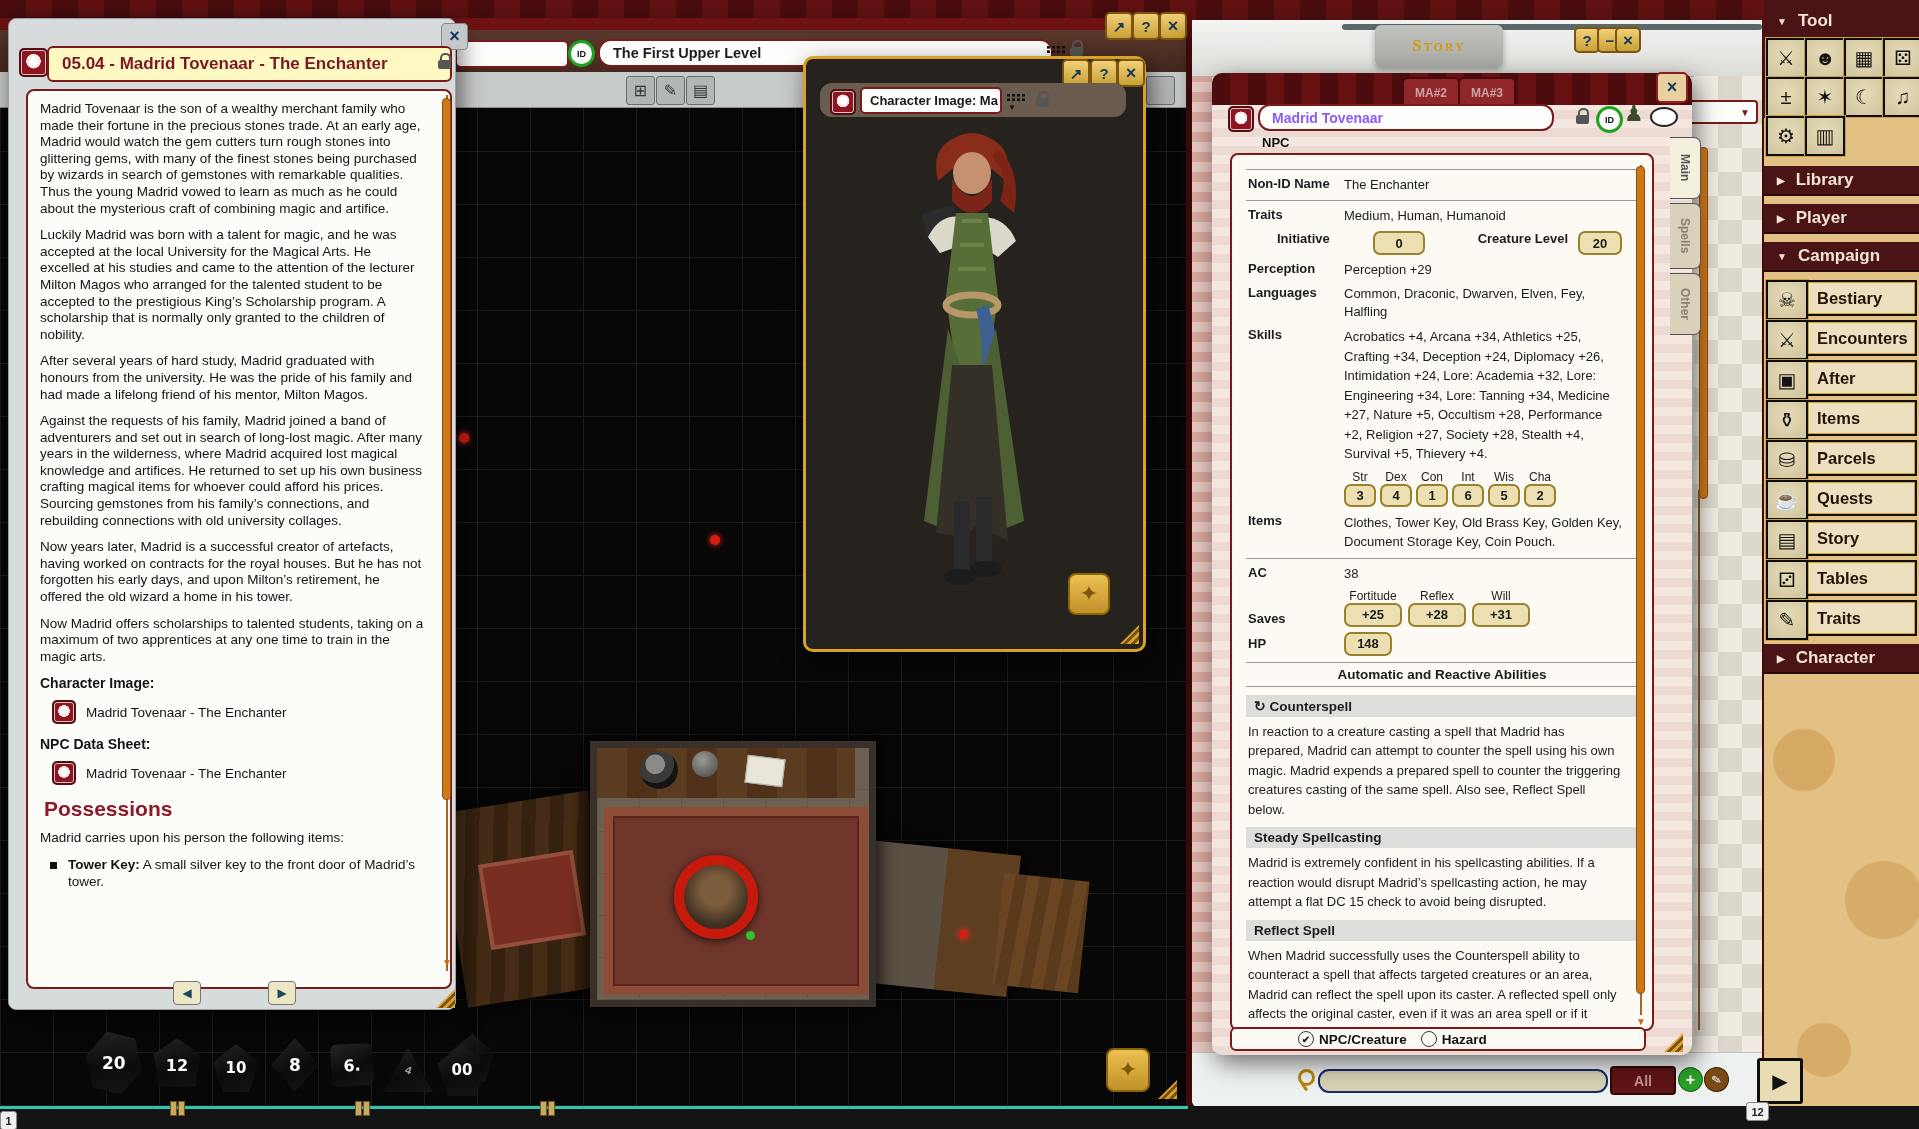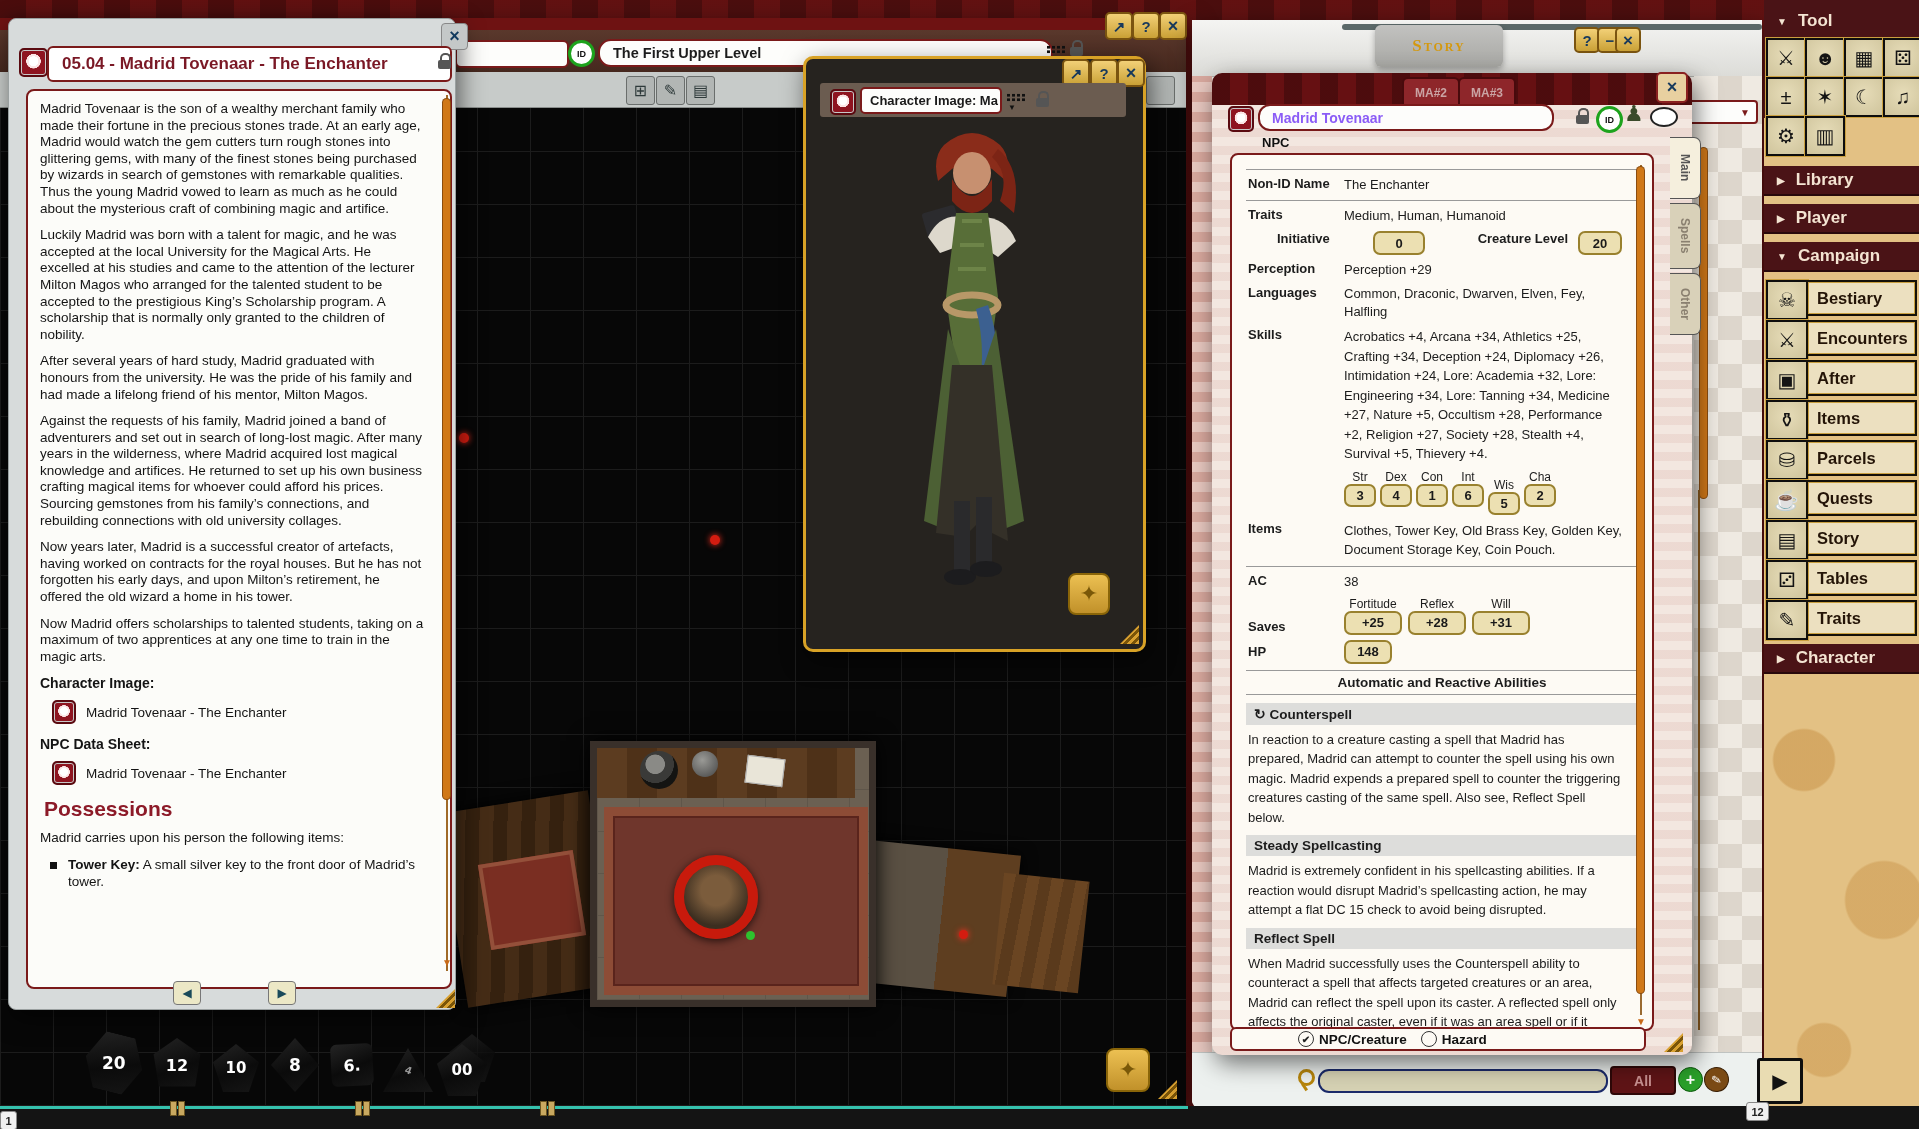--- a/index.html
+++ b/index.html
@@ -34,38 +34,38 @@
   .toolbtn{width:27px;height:27px;background:#b2b6b4;border:1px solid #6a6e6c;border-radius:3px;
     color:#2e3a3a;font-size:16px;display:flex;align-items:center;justify-content:center;}
   .whitefield{background:#fdfdfb;border:2px solid #7a1a1a;border-radius:13px;}
   .pin{border-radius:50%;background:#d41c10;box-shadow:0 0 6px #ff3020;}
   .compassbtn{border-radius:8px;border:2px solid #8a6508;background:linear-gradient(180deg,#ecc052,#c1912a);
     color:#7a5808;font-size:22px;display:flex;align-items:center;justify-content:center;}
   
   .mapart div{position:absolute;}
   
   #story-window{left:8px;top:18px;width:446px;height:990px;background:#d7dbdb;border-radius:8px;border:1px solid #9aa0a0;}
-  #story-title{left:38px;top:27px;width:388px;height:32px;background:#ffffff;border:2px solid #7a1a1a;border-radius:6px;
+  #story-title{left:38px;top:27px;width:388px;height:32px;background:#fef9c3;border:2px solid #7a1a1a;border-radius:6px;
     font-size:17px;font-weight:bold;color:#7a1825;display:flex;align-items:center;padding-left:13px;}
   #story-content{left:17px;top:70px;width:384px;height:886px;background:#fcfcf9;border:2px solid #7a1a1a;border-radius:8px;
     padding:10px 26px 0 12px;overflow:hidden;color:#141414;}
   #story-content p{margin:0 0 10px;font-size:13.5px;line-height:16.6px;}
   .linklabel{font-size:14px;font-weight:bold;margin:4px 0 9px;}
   .linkrow{display:flex;align-items:center;gap:10px;margin:0 0 12px 12px;font-size:13.5px;}
   .linkicon{width:20px;height:20px;}
   #story-content h2{margin:10px 4px 9px;font-size:21px;color:#8c1a28;}
   #story-content ul{margin:6px 0 0 6px;padding:0;list-style:none;}
   #story-content li{position:relative;padding-left:22px;font-size:13.5px;line-height:16.6px;margin-bottom:3px;}
   #story-content li:before{content:"";position:absolute;left:4px;top:5px;width:7px;height:7px;background:#111;}
   .navbtn{width:26px;height:22px;background:#ece8c6;border:1px solid #777;border-radius:4px;
     color:#1a4a5a;font-size:12px;display:flex;align-items:center;justify-content:center;}
   .vscroll{width:7px;background:#d07818;border-radius:4px;box-shadow:0 0 0 1px #8a4c10;}
   
   #img-window{left:803px;top:56px;width:337px;height:590px;background:#26231f;border:3px solid #d8a226;border-radius:10px;}
-  #img-titlebar{left:14px;top:24px;width:306px;height:34px;background:#6b5c50;border-radius:3px;}
+  #img-titlebar{left:14px;top:24px;width:306px;height:34px;background:#6b5c50;border-radius:12px;}
   
   #npc-window{left:1212px;top:73px;width:480px;height:982px;border-radius:10px;
     background:#f3e7e0;background-image:repeating-linear-gradient(0deg,rgba(190,120,110,.12) 0 9px,transparent 9px 18px);}
   #npc-topbar{left:0;top:0;width:100%;height:32px;background:#661012;border-radius:10px 10px 0 0;
     background-image:repeating-linear-gradient(90deg,rgba(0,0,0,.25) 0 18px,transparent 18px 36px);}
   .npctab{position:absolute;top:4px;width:54px;height:28px;background:#8e262a;border:2px solid #480a0c;border-bottom:none;
     border-radius:6px 6px 0 0;color:#caa4a4;font-size:12px;font-weight:bold;display:flex;align-items:center;justify-content:center;}
   #npc-sheet{left:18px;top:80px;width:420px;height:866px;background:#fdfaf4;border:2px solid #7a1a1a;border-radius:8px;
     padding:8px 0 0 0;overflow:hidden;color:#1c1c1c;font-size:13px;}
   .nrow{display:flex;padding:0 30px 0 16px;margin:6px 0;}
@@ -269,21 +269,21 @@
           <div class="nvalue" style="line-height:19.5px;">Acrobatics +4, Arcana +34, Athletics +25, Crafting +34, Deception +24, Diplomacy +26, Intimidation +24, Lore: Academia +32, Lore: Engineering +34, Lore: Tanning +34, Medicine +27, Nature +5, Occultism +28, Performance +2, Religion +27, Society +28, Stealth +4, Survival +5, Thievery +4.</div>
         </div>
 
       <div class="nrow" style="margin:2px 0 0;">
         <div class="nlabel"></div>
         <div style="display:flex;gap:4px;">
           <div style="text-align:center;"><div style="font-size:12px;">Str</div><div class="statbox" style="width:28px;height:19px;">3</div></div>
           <div style="text-align:center;"><div style="font-size:12px;">Dex</div><div class="statbox" style="width:28px;height:19px;">4</div></div>
           <div style="text-align:center;"><div style="font-size:12px;">Con</div><div class="statbox" style="width:28px;height:19px;">1</div></div>
           <div style="text-align:center;"><div style="font-size:12px;">Int</div><div class="statbox" style="width:28px;height:19px;">6</div></div>
-          <div style="text-align:center;"><div style="font-size:12px;margin-top:8px;">Wis</div><div class="statbox" style="width:28px;height:19px;">5</div></div>
+          <div style="text-align:center;"><div style="font-size:12px;">Wis</div><div class="statbox" style="width:28px;height:19px;">5</div></div>
           <div style="text-align:center;"><div style="font-size:12px;">Cha</div><div class="statbox" style="width:28px;height:19px;">2</div></div>
         </div>
       </div>
       <div class="nrow">
           <div class="nlabel">Items</div>
           <div class="nvalue" style="line-height:19.5px;">Clothes, Tower Key, Old Brass Key, Golden Key, Document Storage Key, Coin Pouch.</div>
         </div>
       <div class="hrule"></div>
       <div class="nrow">
           <div class="nlabel">AC</div>

